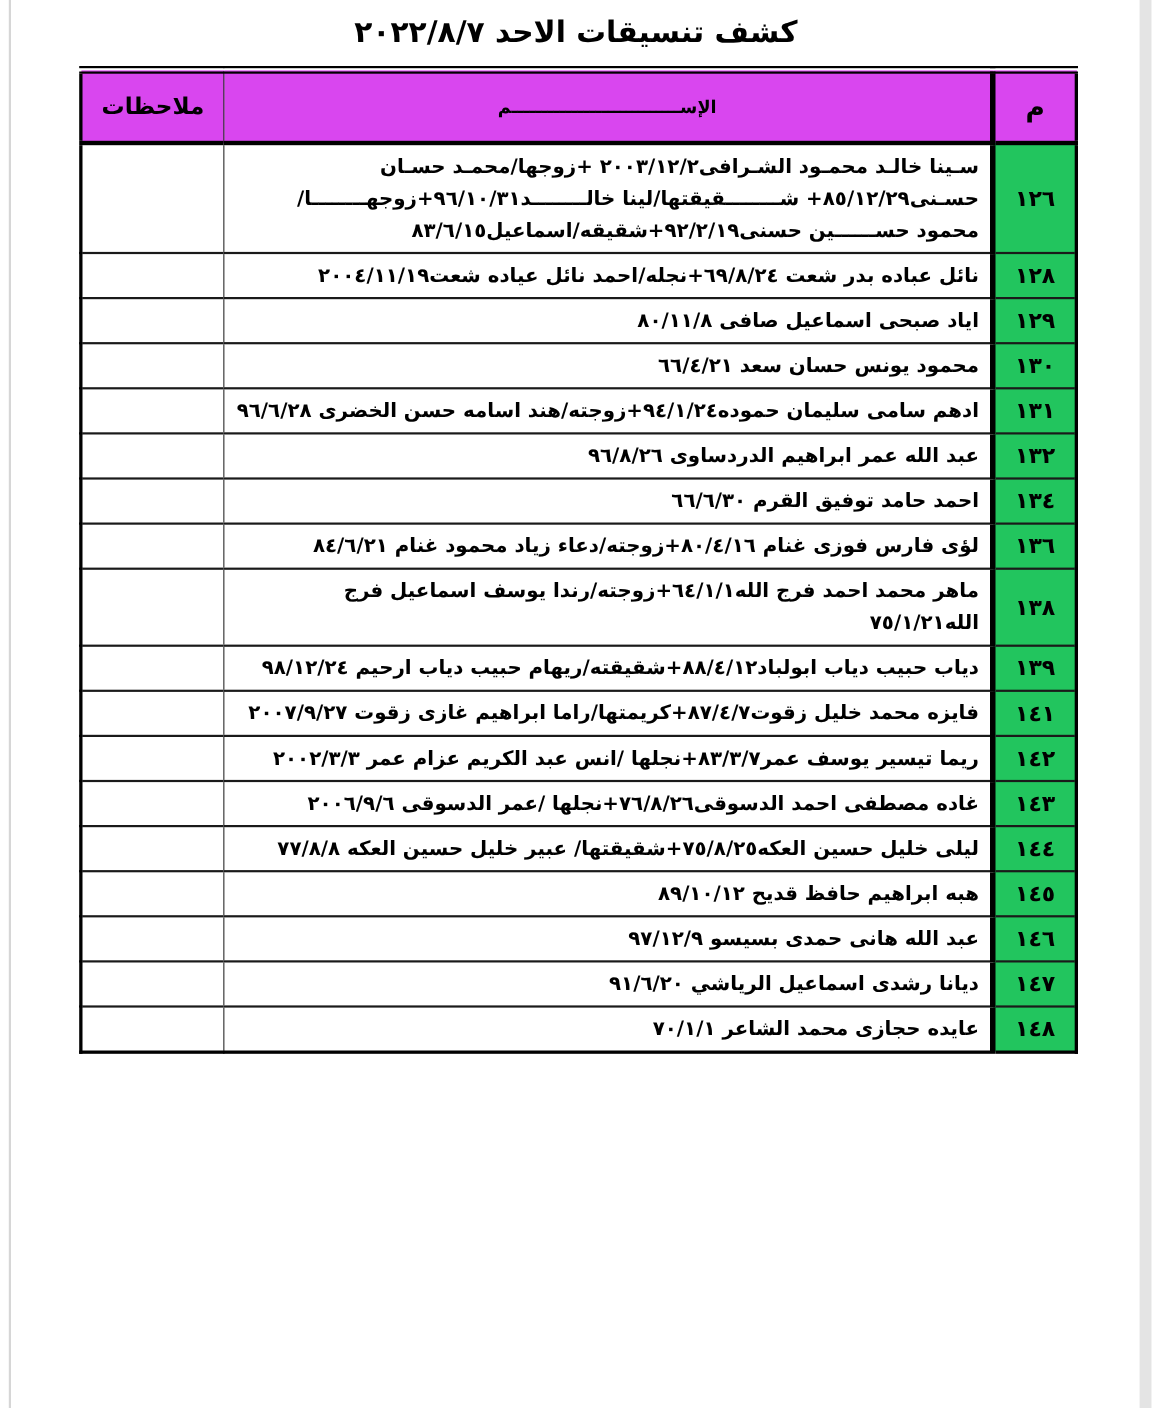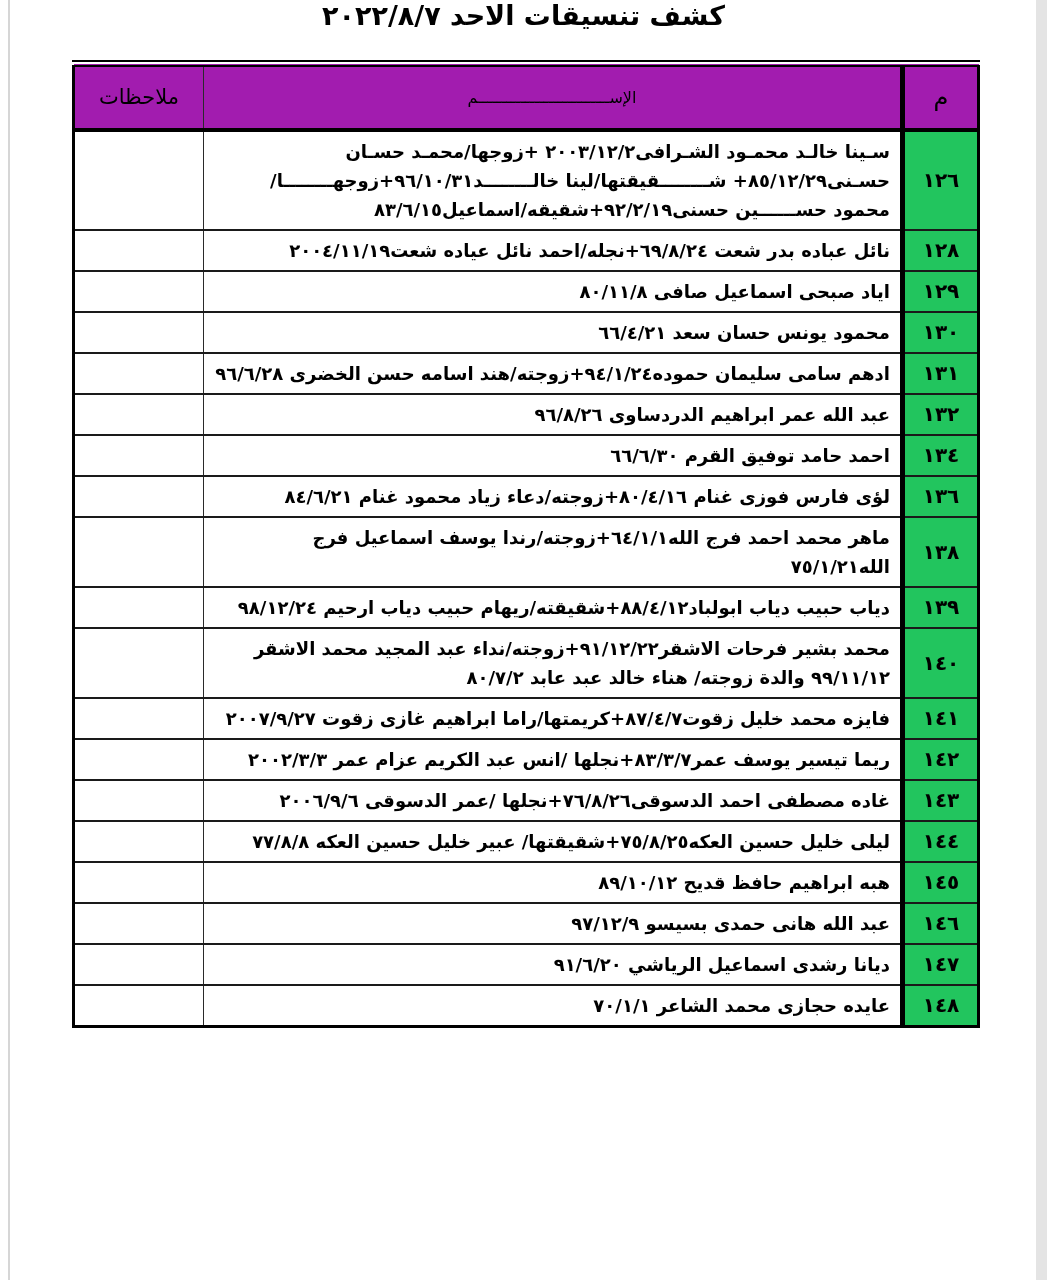--- a/index.html
+++ b/index.html
@@ -15,20 +15,21 @@
   
   .edge-right {
     position: absolute; top: 0; right: 0; bottom: 0; width: 11px;
     background: #e4e4e4;
   }
   .edge-left {
     position: absolute; top: 0; left: 8px; bottom: 0; width: 2px;
     background: #d6d6d6;
   }
   .page-title {
+    padding-top: 14px;
     text-align: center;
     font-size: 27px;
     font-weight: bold;
     direction: rtl;
     letter-spacing: 0.5px;
   }
   .table-wrap {
     position: absolute;
     top: 60px;
     left: 72px;
@@ -38,23 +39,23 @@
     width: 100%;
     border-collapse: collapse;
     direction: rtl;
     table-layout: fixed;
     border: 3px solid #000;
     border-top: 7px double #000;
     background: #fff;
   }
   th, td { border: 1px solid #2a2a2a; }
   thead th {
-    background: #a21caf;
+    background: #d946ef;
     height: 66px;
-    font-weight: normal;
+    font-weight: bold;
     vertical-align: middle;
     text-align: center;
     border-bottom: 4px solid #000;
   }
   th.h-num   { width: 76px;  font-size: 24px; border-left: 5px solid #000; }
   th.h-name  { font-size: 16px; }
   th.h-notes { width: 130px; font-size: 21px; }
   td.c-num {
     background: #22c55e;
     text-align: center;
@@ -153,25 +154,20 @@
     <td class="c-name"><span>ماهر محمد احمد فرج الله٦٤/١/١+زوجته/رندا يوسف اسماعيل فرج الله٧٥/١/٢١</span></td>
     <td class="c-notes"><span></span></td>
   </tr>
 
   <tr>
     <td class="c-num"><span>١٣٩</span></td>
     <td class="c-name"><span>دياب حبيب دياب ابولباد٨٨/٤/١٢+شقيقته/ريهام حبيب دياب ارحيم ٩٨/١٢/٢٤</span></td>
     <td class="c-notes"><span></span></td>
   </tr>
 
-  <tr>
-    <td class="c-num"><span>١٤٠</span></td>
-    <td class="c-name"><span>محمد بشير فرحات الاشقر٩١/١٢/٢٢+زوجته/نداء عبد المجيد محمد الاشقر ٩٩/١١/١٢ والدة زوجته/ هناء خالد عبد عابد ٨٠/٧/٢</span></td>
-    <td class="c-notes"><span></span></td>
-  </tr>
 
   <tr>
     <td class="c-num"><span>١٤١</span></td>
     <td class="c-name"><span>فايزه محمد خليل زقوت٨٧/٤/٧+كريمتها/راما ابراهيم غازى زقوت ٢٠٠٧/٩/٢٧</span></td>
     <td class="c-notes"><span></span></td>
   </tr>
 
   <tr>
     <td class="c-num"><span>١٤٢</span></td>
     <td class="c-name"><span>ريما تيسير يوسف عمر٨٣/٣/٧+نجلها /انس عبد الكريم عزام عمر ٢٠٠٢/٣/٣</span></td>

